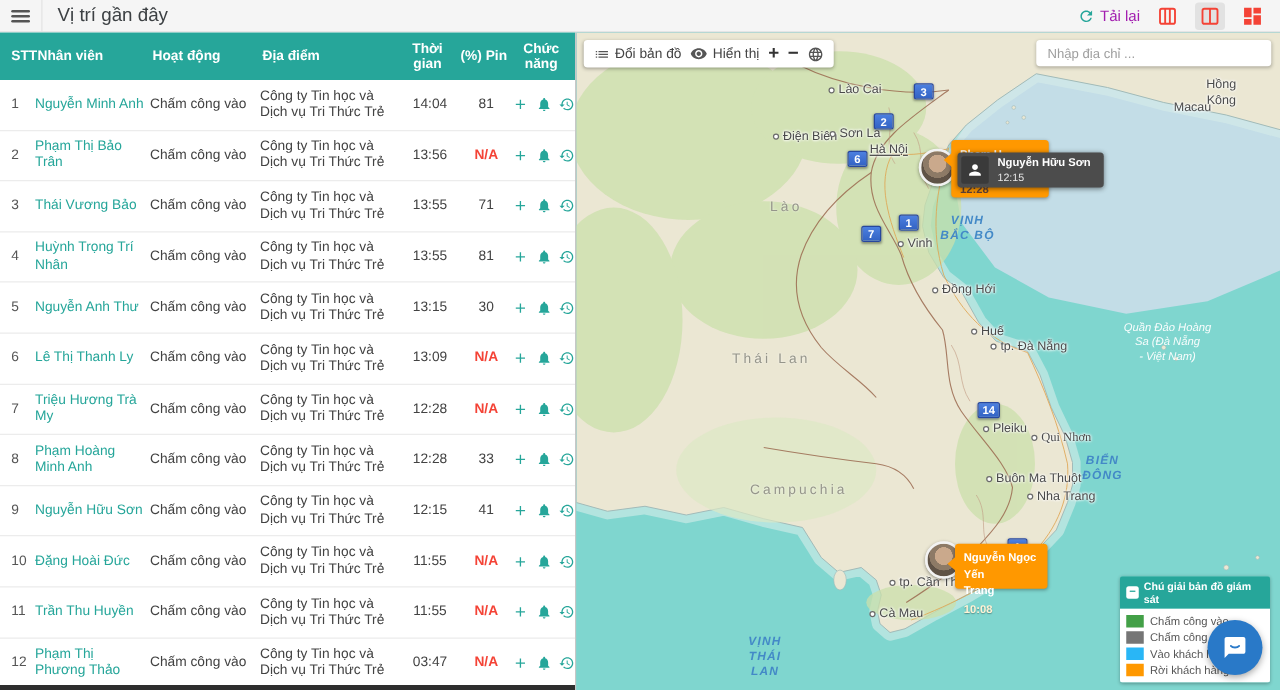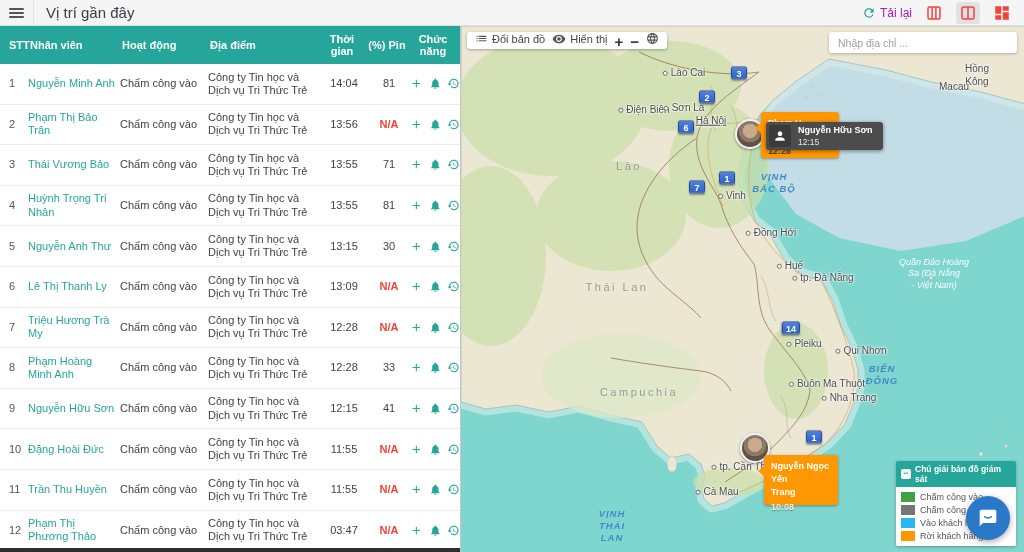--- a/index.html
+++ b/index.html
@@ -43,21 +43,21 @@
   .map-panel { flex:1; position:relative; border-left:1px solid #c7c7c7; overflow:hidden; background:#7fd6cf; }
   .map-svg { position:absolute; left:0; top:0; }
   .mlabel { position:absolute; transform:translate(-50%,-50%); white-space:nowrap; text-align:center; pointer-events:none; line-height:1.25; }
   .mlabel.city { font-size:10px; color:#4a4a4a; text-shadow:0 0 2px #fff,0 0 2px #fff,0 0 3px #fff; }
   .mlabel.city .dot { display:inline-block; width:5px; height:5px; border:1.5px solid #6b6b6b; background:#fff; border-radius:50%; margin-right:3px; vertical-align:middle; }
   .mlabel.country { font-size:11px; color:#95958a; letter-spacing:2.5px; text-shadow:0 0 2px rgba(255,255,255,.8); }
   .mlabel.sea { font-size:9.5px; font-style:italic; font-weight:bold; color:#4389c7; letter-spacing:1px; }
   .mlabel.seawhite { font-size:9px; font-style:italic; color:rgba(255,255,255,.95); }
   .cluster { position:absolute; transform:translate(-50%,-50%); min-width:16px; padding:0 3px; height:13px; line-height:12px; text-align:center; background:linear-gradient(#4c80e0,#3363c4); border:1px solid #27479e; border-radius:2px; color:#fff; font-size:9px; font-weight:bold; box-shadow:0 1px 2px rgba(0,0,0,.35); cursor:pointer; }
 
-  .map-toolbar { position:absolute; left:6px; top:6px; height:17px; background:#fff; border-radius:3px; box-shadow:0 1px 3px rgba(0,0,0,.3); display:flex; align-items:flex-start; gap:7px; padding:0 8px; font-size:11px; color:#444; z-index:6; }
+  .map-toolbar { position:absolute; left:6px; top:6px; height:22px; background:#fff; border-radius:3px; box-shadow:0 1px 3px rgba(0,0,0,.3); display:flex; align-items:center; gap:7px; padding:0 8px; font-size:11px; color:#444; z-index:6; }
   .map-toolbar .tool { display:flex; align-items:center; gap:4px; cursor:pointer; }
   .zoom-txt { font-size:15px; font-weight:bold; color:#333; cursor:pointer; line-height:20px; }
   .map-search { position:absolute; left:368px; top:6px; width:188px; height:21px; background:#fff; border:none; border-radius:3px; box-shadow:0 1px 3px rgba(0,0,0,.25); padding:0 9px; font-size:10.5px; color:#444; z-index:6; font-family:"Liberation Sans",sans-serif; }
   .map-search::placeholder { color:#9e9e9e; }
 
   .avatar { position:absolute; width:30px; height:30px; border-radius:50%; border:2px solid #f2f2f2; background:radial-gradient(circle at 50% 38%, #caa98c 0 34%, #8d7a66 35% 55%, #5f5246 56% 100%); box-shadow:0 1px 3px rgba(0,0,0,.4); z-index:7; }
   .opopup { position:absolute; background:#ff9800; border-radius:3px; box-shadow:0 1px 3px rgba(0,0,0,.35); padding:5px 7px; z-index:7; }
   .opopup:before { content:""; position:absolute; left:-6px; top:10px; border:6px solid transparent; border-left:none; border-right:7px solid #ff9800; }
   .opopup .l1 { font-size:9px; font-weight:bold; color:#fff; line-height:1.45; }
   .opopup .time { font-size:9px; font-weight:bold; color:#fff3d6; text-shadow:0 1px 1px rgba(0,0,0,.35); margin-top:3px; }
@@ -436,21 +436,21 @@
           </div>
           <div class="mlabel city" style="left: 329px; top: 240px;">
             <div><span class="dot"></span>Huế</div>
           </div>
           <div class="mlabel city" style="left: 362px; top: 252px;">
             <div><span class="dot"></span>tp. Đà Nẵng</div>
           </div>
           <div class="mlabel city" style="left: 343px; top: 318px;">
             <div><span class="dot"></span>Pleiku</div>
           </div>
-          <div class="mlabel city" style="left: 400px; top: 325px;">
+          <div class="mlabel city" style="left: 388px; top: 325px; font-family: Liberation Serif, serif;">
             <div><span class="dot"></span>Qui Nhơn</div>
           </div>
           <div class="mlabel city" style="left: 366px; top: 358px;">
             <div><span class="dot"></span>Buôn Ma Thuột</div>
           </div>
           <div class="mlabel city" style="left: 388px; top: 372px;">
             <div><span class="dot"></span>Nha Trang</div>
           </div>
           <div class="mlabel city" style="left: 281px; top: 441px;">
             <div><span class="dot"></span>tp. Cần Thơ</div>
@@ -542,21 +542,21 @@
               <path fill="#fff" d="M12 12c2.21 0 4-1.79 4-4s-1.79-4-4-4-4 1.79-4 4 1.79 4 4 4zm0 2c-2.67 0-8 1.34-8 4v2h16v-2c0-2.66-5.33-4-8-4z"></path>
             </svg>
         </div>
         <div class="txt">
           <div class="nm">Nguyễn Hữu Sơn</div>
           <div class="tm">12:15</div>
         </div>
       </div>
 
       <div class="avatar" style="left:279px; top:407px;"></div>
-      <div class="opopup south" style="left:303px; top:429px; width:74px; height:50px;">
+      <div class="opopup south" style="left:303px; top:409px; width:74px; height:36px;">
         <div class="l1">Nguyễn Ngọc Yến</div>
         <div class="l1">Trang</div>
         <div class="time">10:08</div>
       </div>
 
       <div class="legend">
         <div class="legend-head">
           <span class="legend-minus">−</span>
           <span>Chú giải bản đồ giám sát</span>
         </div>

